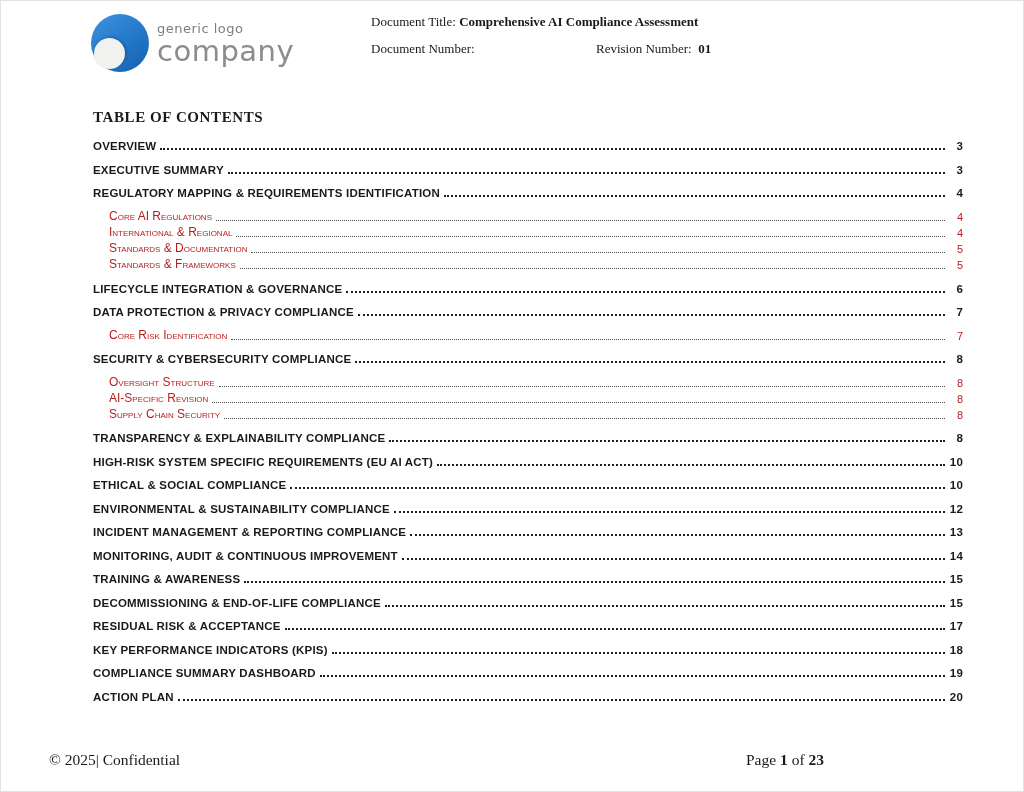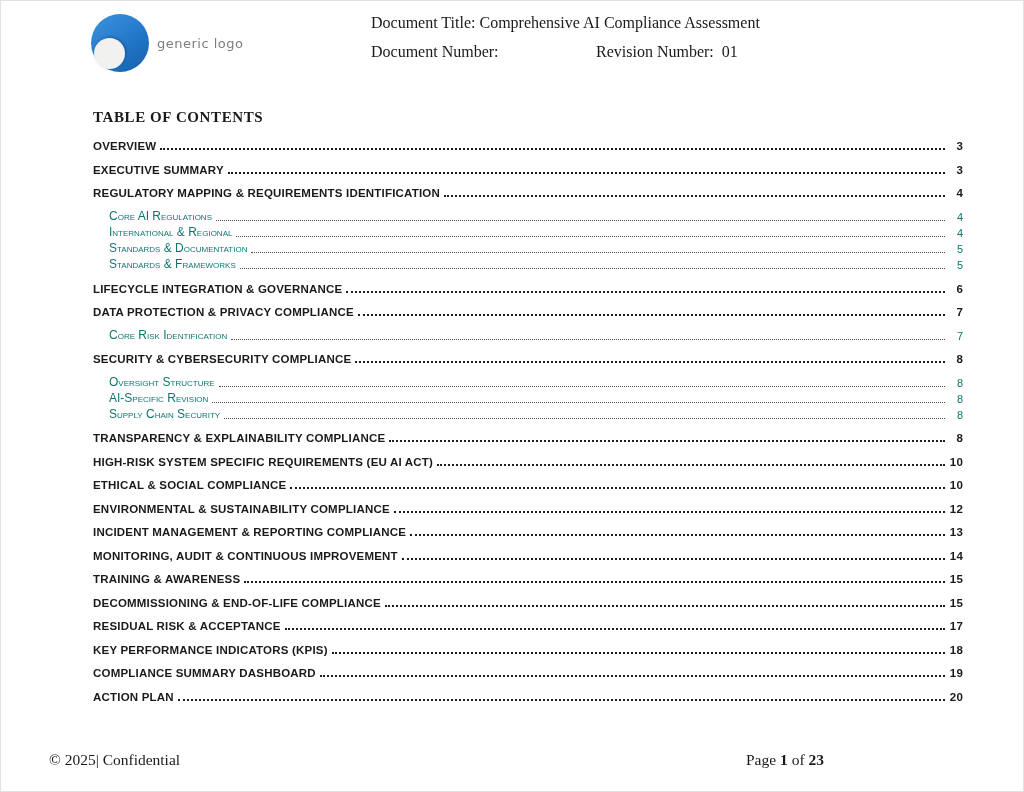--- a/index.html
+++ b/index.html
@@ -27,40 +27,40 @@
   .logo-mark-inner {
     position: absolute; left: 3px; bottom: 3px;
     width: 31px; height: 31px; border-radius: 50%;
     background: #f1f1ef;
     box-shadow: 1px -1px 3px rgba(0,0,0,0.25);
   }
   .logo-text { margin-left: 8px; font-family: "DejaVu Sans", sans-serif; }
   .logo-tagline { font-size: 13px; color: #7d7d7d; letter-spacing: 0.5px; line-height: 15px; }
   .logo-name { font-size: 29px; color: #8c8c8c; letter-spacing: 0.5px; line-height: 30px; }
 
-  .header-fields { position: absolute; left: 370px; top: 13px; font-size: 16px; }
+  .header-fields { position: absolute; left: 370px; top: 13px; font-size: 13px; }
   .header-row { margin-bottom: 11px; display: flex; }
   .hf-label { white-space: pre; }
-  .hf-value-bold { font-weight: normal; white-space: pre; }
+  .hf-value-bold { font-weight: bold; white-space: pre; }
   .doc-number-cell { width: 225px; }
 
   
   .toc { position: absolute; left: 92px; top: 108px; right: 60px; }
   .toc-heading {
     font-size: 15px; font-weight: bold; letter-spacing: 0.6px;
     margin-bottom: 13px;
   }
   .toc-list { display: block; }
   .toc-row {
     display: flex; align-items: flex-end;
     font-family: "Liberation Sans", sans-serif;
     height: 13px;
   }
   .toc-row.lvl1 { font-size: 11.5px; font-weight: bold; letter-spacing: 0.2px; }
-  .toc-row.lvl2 { font-size: 12px; font-variant: small-caps; color: #0f766e; padding-left: 16px; }
+  .toc-row.lvl2 { font-size: 12px; font-variant: small-caps; color: #b91c1c; padding-left: 16px; }
   .toc-row.lvl1 + .toc-row.lvl1,
   .toc-row.lvl2 + .toc-row.lvl1,
   .toc-row.lvl1 + .toc-row.lvl2 { margin-top: 10.5px; }
   .toc-row.lvl2 + .toc-row.lvl2 { margin-top: 3.2px; align-items: flex-end; }
   .toc-label { white-space: nowrap; margin-top: 22px; }
   .toc-dots { flex: 1 1 auto; margin: 0 2px 2px 4px; }
   .lvl1 .toc-dots { border-bottom: 2px dotted #1c1c1c; }
   .lvl2 .toc-dots { border-bottom: 1.5px dotted #4d4d4d; margin-bottom: 2px; }
   .toc-page { min-width: 16px; text-align: right; }
   .lvl2 .toc-page { font-variant: normal; font-size: 11px; }
@@ -74,20 +74,21 @@
 </head>
 <body>
 
 <header>
   <div class="logo">
     <div class="logo-mark">
       <div class="logo-mark-inner"></div>
     </div>
     <div class="logo-text">
       <div class="logo-tagline">generic logo</div>
+      <div class="logo-name">company</div>
     </div>
   </div>
 
   <div class="header-fields">
     <div class="header-row">
       <span class="hf-label">Document Title: </span>
       <span class="hf-value-bold">Comprehensive AI Compliance Assessment</span>
     </div>
     <div class="header-row">
       <span class="doc-number-cell">

